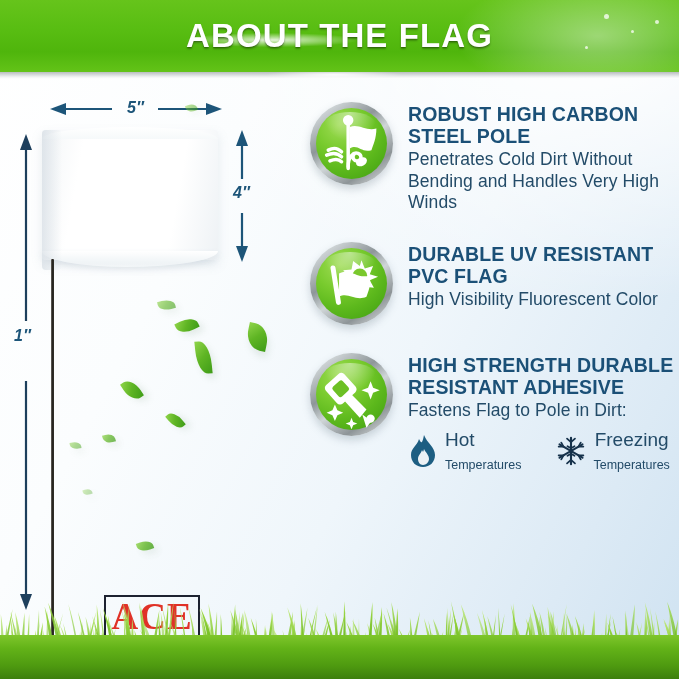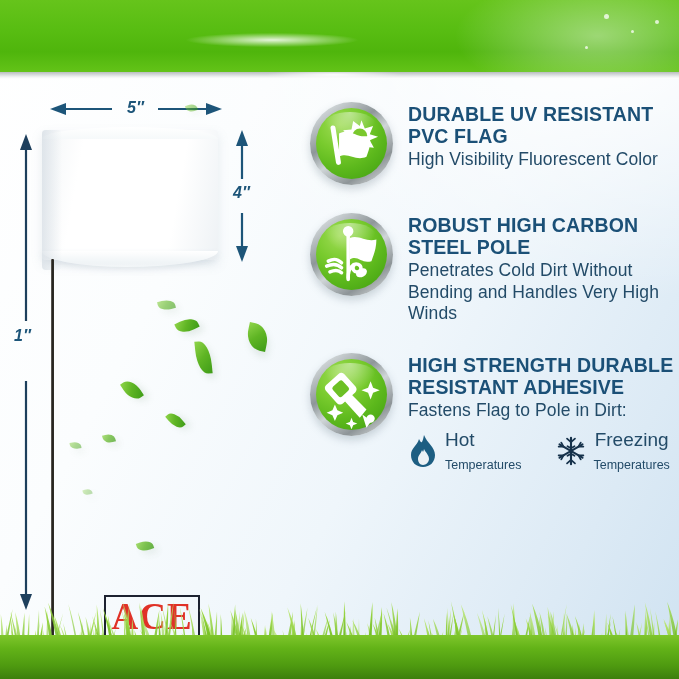--- a/index.html
+++ b/index.html
@@ -248,20 +248,21 @@
 <body>
 
 <div id="infographic">
 
   <div class="header-band">
     <div class="hdr-spark" style="left:604px; top:14px; width:5px; height:5px;"></div>
     <div class="hdr-spark" style="left:631px; top:30px; width:3px; height:3px;"></div>
     <div class="hdr-spark" style="left:585px; top:46px; width:3px; height:3px;"></div>
     <div class="hdr-spark" style="left:655px; top:20px; width:4px; height:4px;"></div>
   </div>
+  <div class="header-title">ABOUT THE FLAG</div>
   <div class="silver-band"></div>
 
   <div class="diagram">
 
     <svg class="arrow-h" style="left:46px; top:20px;" width="180" height="20" viewBox="0 0 180 20">
       <line x1="18" y1="10" x2="66" y2="10" stroke="#1d5579" stroke-width="2.2"></line>
       <polygon points="4,10 20,4 20,16" fill="#1d5579"></polygon>
       <line x1="112" y1="10" x2="162" y2="10" stroke="#1d5579" stroke-width="2.2"></line>
       <polygon points="176,10 160,4 160,16" fill="#1d5579"></polygon>
     </svg>
@@ -302,58 +303,58 @@
     <div class="logo-box">
       <div class="logo-frame"></div>
       <div class="logo-ace">ACE</div>
       <div class="logo-supply-strip">
         <span class="logo-supply">• S U P P L Y •</span>
       </div>
     </div>
   </div>
 
   <div class="features">
-
-    <div class="feature">
-      <div class="f-icon">
-        <div class="f-icon-inner"></div>
-        <svg viewBox="0 0 100 100">
-          <g fill="#ffffff">
-            <polygon points="62,22 66,32 76,29 72,39 82,42 72,46 77,55 66,54 63,64 56,56 48,62 48,51 39,50 46,42 40,34 50,33 52,23 60,29"></polygon>
-            <circle cx="60" cy="41" r="9" fill="#7ac82d"></circle>
-            <rect x="28" y="28" width="6" height="48" rx="3" transform="rotate(-9 31 52)"></rect>
-            <path d="M35,38 C48,30 58,46 72,40 C74,52 70,60 68,66 C55,72 46,60 35,66 Z"></path>
-          </g>
-        </svg>
-      </div>
-      <div class="f-text">
-        <div class="f-title">DURABLE UV RESISTANT PVC FLAG</div>
-        <div class="f-desc">High Visibility Fluorescent Color</div>
-      </div>
-    </div>
 
     <div class="feature">
       <div class="f-icon">
         <div class="f-icon-inner"></div>
         <svg viewBox="0 0 100 100">
           <g fill="none" stroke="#ffffff" stroke-width="4.2" stroke-linecap="round">
             <line x1="46" y1="26" x2="46" y2="80"></line>
             <circle cx="46" cy="22" r="4.2" fill="#ffffff"></circle>
             <path d="M22,58 C30,54 34,56 38,60"></path>
             <path d="M20,64 C29,60 34,62 38,66"></path>
             <path d="M24,71 C31,68 35,69 38,72"></path>
             <path d="M46,78 C46,66 52,60 58,62 C63,64 62,70 58,71 C53,72 50,67 53,63"></path>
           </g>
           <path d="M48,30 C60,26 68,36 80,32 C80,44 76,52 74,58 C62,62 58,50 48,56 Z" fill="#ffffff"></path>
           <ellipse cx="62" cy="72" rx="7" ry="5" fill="#ffffff" transform="rotate(-28 62 72)"></ellipse>
         </svg>
       </div>
       <div class="f-text">
         <div class="f-title">ROBUST HIGH CARBON STEEL POLE</div>
         <div class="f-desc">Penetrates Cold Dirt Without Bending and Handles Very High Winds</div>
+      </div>
+    </div>
+
+    <div class="feature">
+      <div class="f-icon">
+        <div class="f-icon-inner"></div>
+        <svg viewBox="0 0 100 100">
+          <g fill="#ffffff">
+            <polygon points="62,22 66,32 76,29 72,39 82,42 72,46 77,55 66,54 63,64 56,56 48,62 48,51 39,50 46,42 40,34 50,33 52,23 60,29"></polygon>
+            <circle cx="60" cy="41" r="9" fill="#7ac82d"></circle>
+            <rect x="28" y="28" width="6" height="48" rx="3" transform="rotate(-9 31 52)"></rect>
+            <path d="M35,38 C48,30 58,46 72,40 C74,52 70,60 68,66 C55,72 46,60 35,66 Z"></path>
+          </g>
+        </svg>
+      </div>
+      <div class="f-text">
+        <div class="f-title">DURABLE UV RESISTANT PVC FLAG</div>
+        <div class="f-desc">High Visibility Fluorescent Color</div>
       </div>
     </div>
 
     <div class="feature">
       <div class="f-icon">
         <div class="f-icon-inner"></div>
         <svg viewBox="0 0 100 100">
           <g fill="#ffffff">
             <rect x="22" y="28" width="30" height="30" rx="5" transform="rotate(-42 37 43)"></rect>
             <rect x="29" y="35" width="16" height="16" rx="3" transform="rotate(-42 37 43)" fill="#6cc024"></rect>

